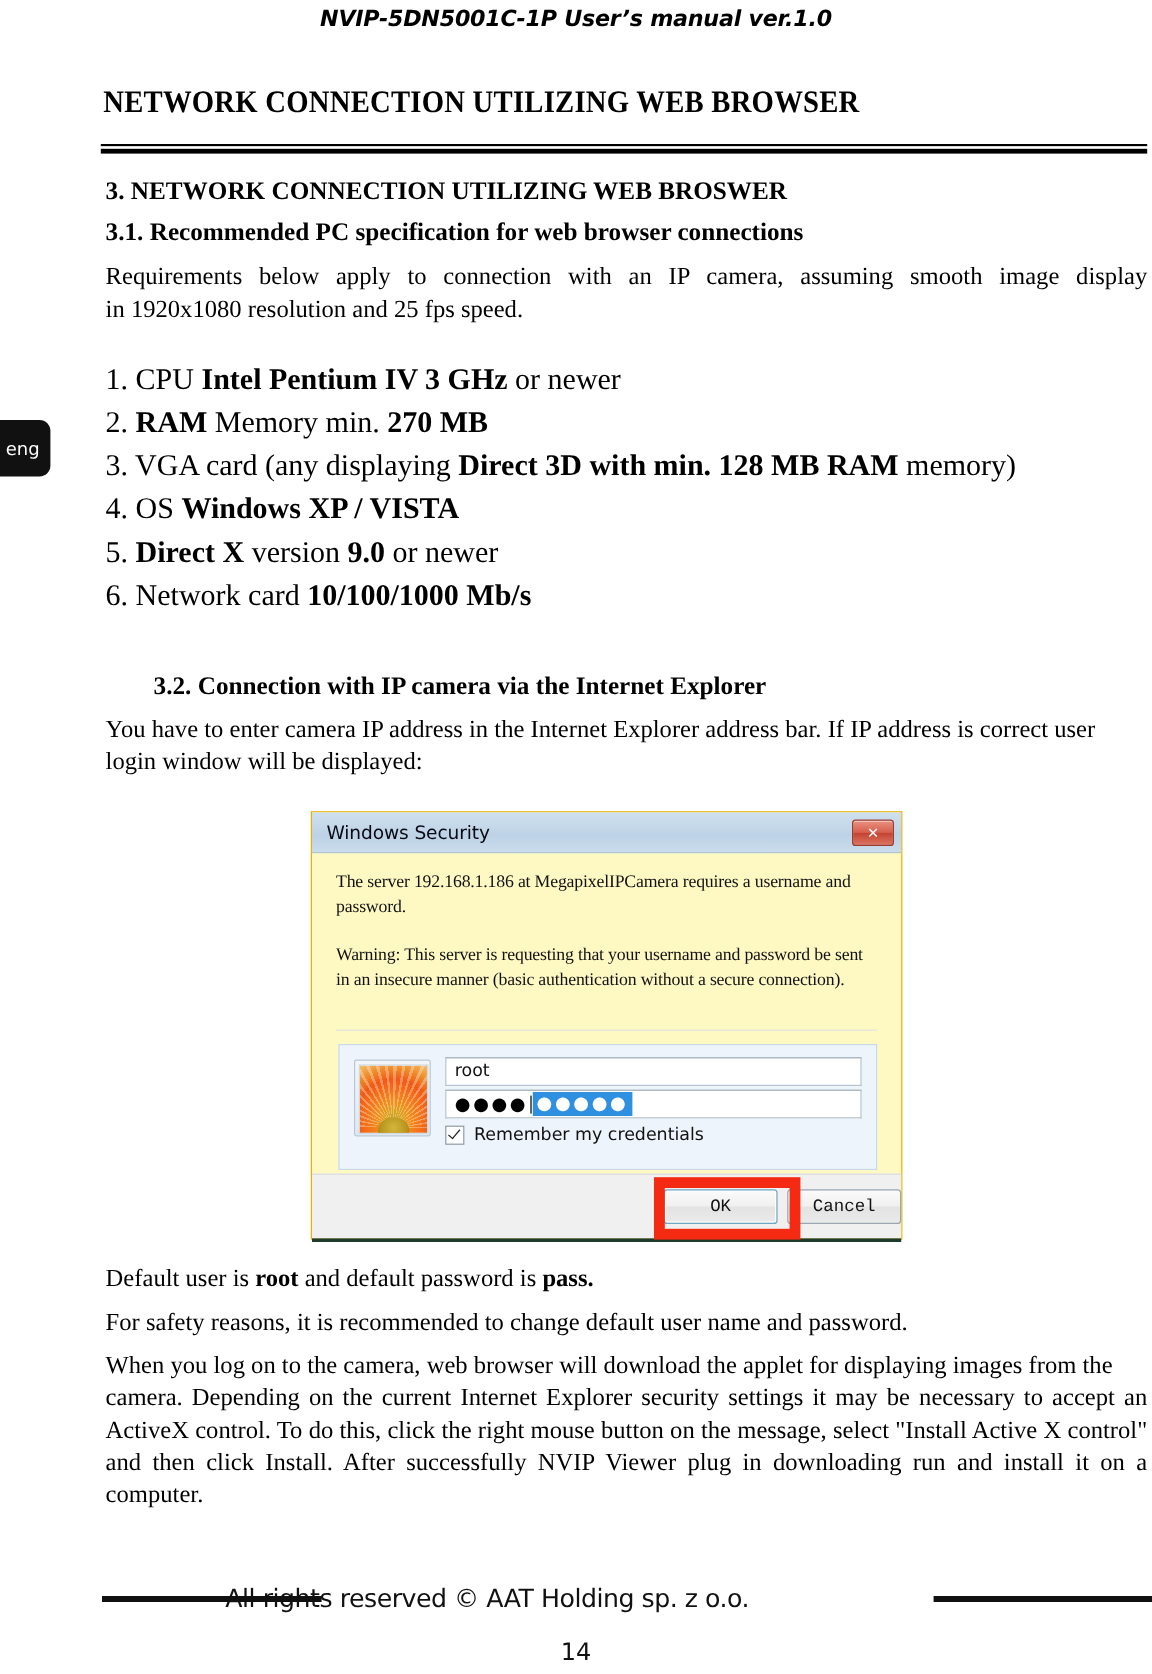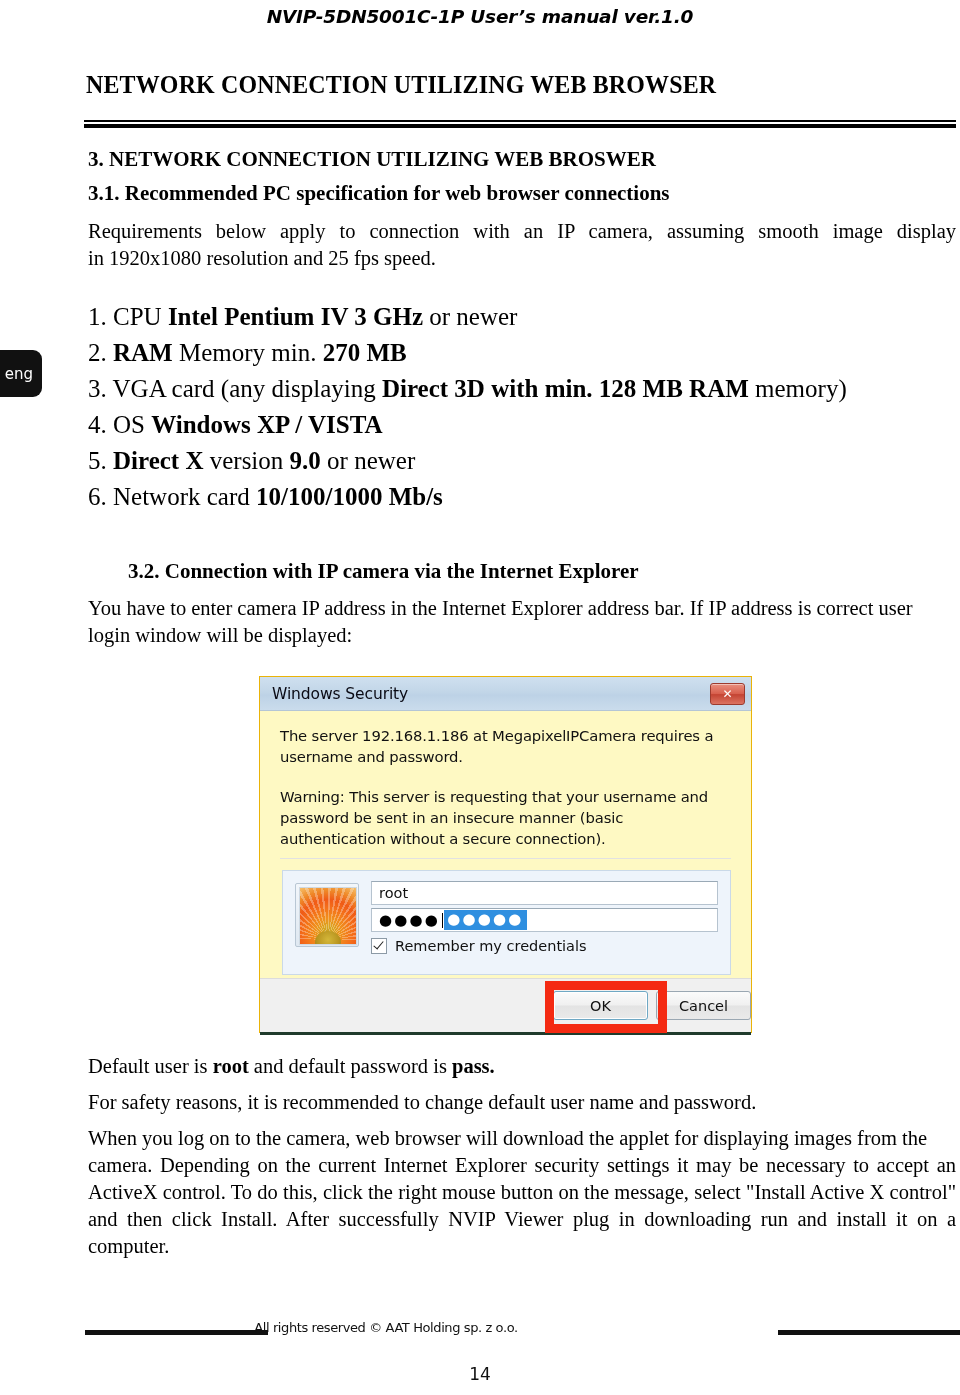--- a/index.html
+++ b/index.html
@@ -146,20 +146,21 @@
     align-items: center;
     justify-content: center;
     color: #fff;
     font-size: 12px;
     font-weight: bold;
     box-shadow: inset 0 1px 0 rgba(255,255,255,0.45);
   }
   .dlg-body {
     padding: 14px 20px 0 20px;
     box-sizing: border-box;
+    font-family: Liberation Serif, serif;
   }
   .dlg-para {
     font-size: 14.8px;
     line-height: 21px;
     color: #111;
     letter-spacing: -0.15px;
   }
   .dlg-para + .dlg-para { margin-top: 19px; }
 
   .dlg-sep {
@@ -300,20 +301,21 @@
   
   .dlg-footer {
     position: absolute;
     left: 0;
     bottom: 0;
     width: 100%;
     height: 54px;
     background: #f0f0f0;
     border-top: 1px solid #dcdcdc;
     box-sizing: border-box;
+    font-family: Liberation Mono, monospace;
   }
   .btn {
     position: absolute;
     height: 29px;
     border: 1px solid #9aa7b2;
     border-radius: 3px;
     background: linear-gradient(to bottom, #fbfbfb 0%, #f0f0f0 48%, #e3e3e3 52%, #eaeaea 100%);
     display: flex;
     align-items: center;
     justify-content: center;
@@ -361,32 +363,33 @@
   }
   .footer-rule.left  { left: 85px;  width: 183px; }
   .footer-rule.right { left: 778px; width: 183px; }
   .footer-text {
     position: absolute;
     top: 1320px;
     left: 0;
     width: 772px;
     text-align: center;
     font-family: "DejaVu Sans", "Liberation Sans", sans-serif;
-    font-size: 13px;
+    font-size: 21px;
     letter-spacing: -0.4px;
     color: #111;
+    padding-left: 20px;
   }
   .page-number {
     position: absolute;
     top: 1364px;
     left: 0;
     width: 960px;
     text-align: center;
     font-family: "DejaVu Sans", "Liberation Sans", sans-serif;
-    font-size: 17px;
+    font-size: 20px;
     color: #111;
   }
 </style>
 </head>
 <body>
 
 <div class="running-header">NVIP-5DN5001C-1P User’s manual ver.1.0</div>
 
 <div class="chapter-title">NETWORK CONNECTION UTILIZING WEB BROWSER</div>
 

